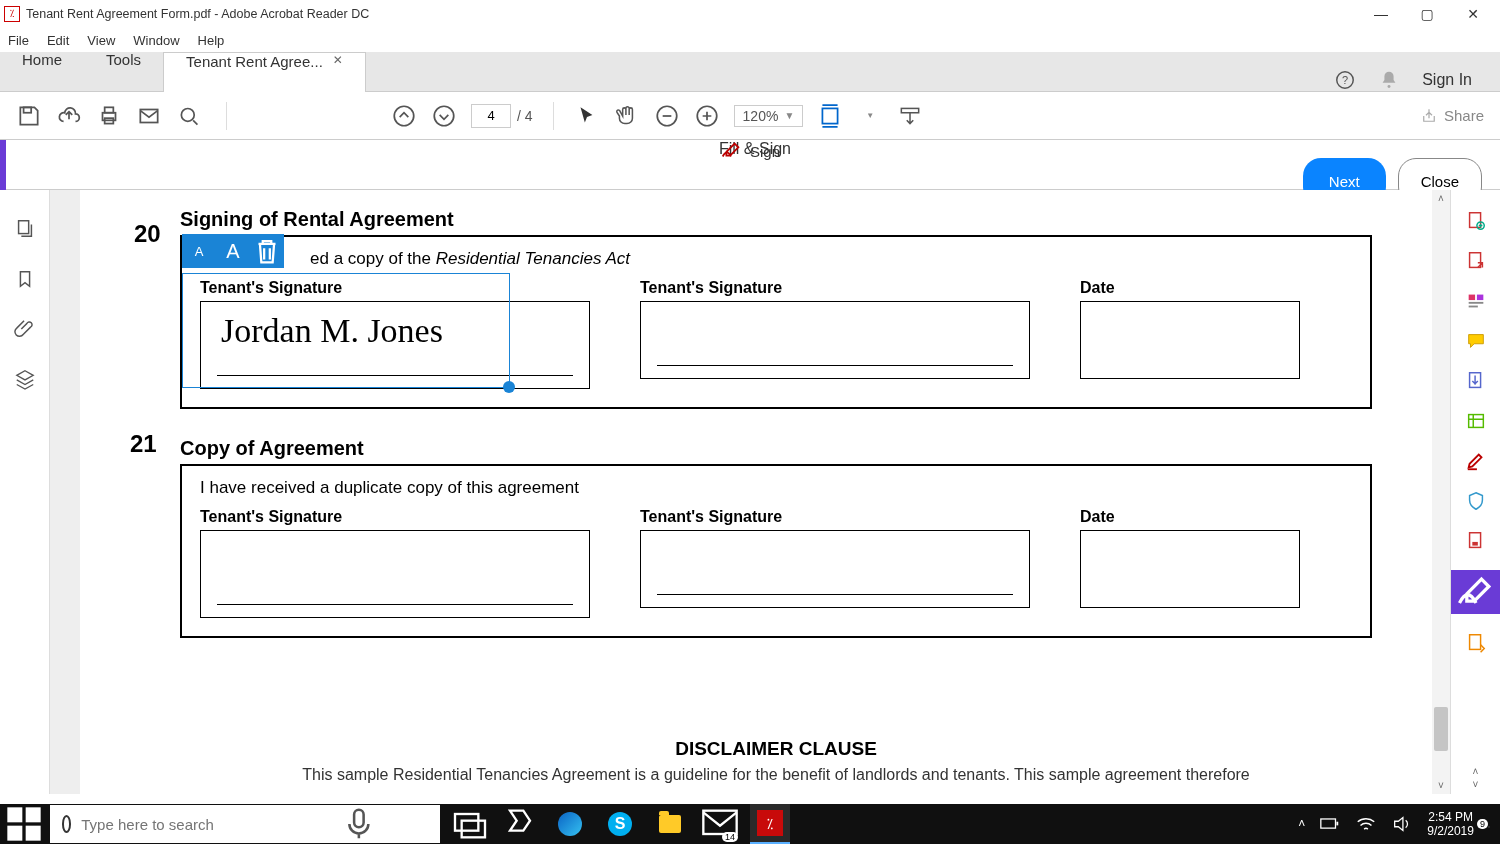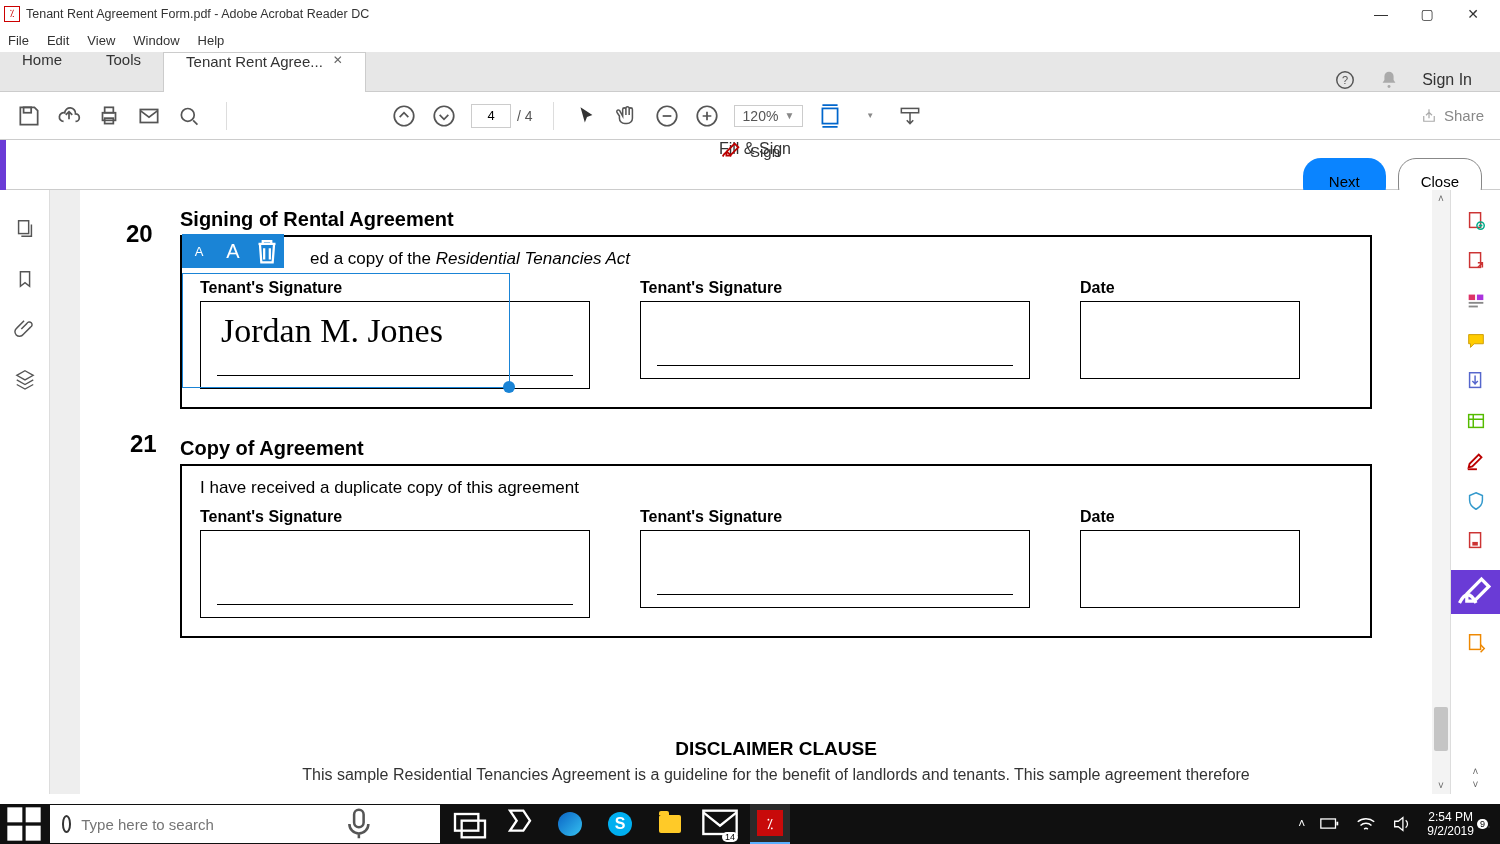--- a/index.html
+++ b/index.html
@@ -33,21 +33,21 @@
 .page-box input { width:40px; height:24px; text-align:center; border:1px solid #ccc; font-size:13px; }
 .zoom-box { display:flex; align-items:center; gap:6px; font-size:14px; color:#555; border:1px solid #ccc; padding:2px 8px; }
 .share-btn { margin-left:auto; display:flex; align-items:flex-start; gap:6px; font-size:15px; color:#888; }
 
 
 .fsbar { height:50px; display:flex; align-items:center; border-bottom:1px solid #ccc; padding:0 18px;flex-direction:column; }
 .fsbar .fs-accent { position:absolute; left:0; width:6px; height:50px; background:#6a3bd6; }
 .fsbar .fs-label { font-size:16px; color:#333; margin-left:10px; }
 .fsbar .sign-center { position:absolute; left:50%; transform:translateX(-50%); display:flex; align-items:center; gap:8px; font-size:15px; color:#333; }
 .fsbar .right { margin-left:auto; display:flex; gap:12px; }
-.btn-next { background:#0a84ff; color:#000000; border:none; border-radius:18px; padding:8px 26px; font-size:15px; }
+.btn-next { background:#0a84ff; color:#ffffff; border:none; border-radius:18px; padding:8px 26px; font-size:15px; }
 .btn-close { background:#fff; border:1px solid #888; border-radius:18px; padding:14px 22px; font-size:15px; }
 
 
 .main { display:flex; height:604px; }
 .left-strip { width:50px; border-right:1px solid #ddd; display:flex; flex-direction:column; align-items:center; gap:28px; padding-top:28px; background:#fff; }
 .left-strip .lic { width:22px; height:22px; color:#555; }
 .left-handle { position:absolute; left:50px; top:470px; width:14px; height:36px; border:1px solid #ccc; background:#fff; display:flex; align-items:center; justify-content:center; font-size:10px; color:#888; }
 
 .doc-wrap { flex:1; background:#eee; display:flex; position:relative; }
 .doc-gutter { width:30px; background:#eee; }
@@ -283,21 +283,21 @@
           <path d="M12 3l9 5-9 5-9-5zM3 13l9 5 9-5M3 18l9 5 9-5" fill="none" stroke="#555" stroke-width="1.4"></path>
         </svg></div>
   </div>
   <div class="left-handle">◂</div>
 
   <div class="doc-wrap">
     <div class="doc-gutter"></div>
     <div class="doc-page">
 
       <div class="sec-head">Signing of Rental Agreement</div>
-      <div class="sec-num" style="left:46px; top:30px">20</div>
+      <div class="sec-num" style="left:54px; top:30px">20</div>
       <div class="box" style="position:relative">
         <div class="box-line" style="padding-left:110px">
           <span>ed a copy of the </span><em>Residential Tenancies Act</em>
         </div>
 
         <div class="sig-toolbar" style="left:0;top:-3px">
           <div class="st" style="font-size:13px">A</div>
           <div class="st" style="font-size:20px">A</div>
           <div class="st">
               <svg width="16" height="16" viewBox="0 0 24 24">

